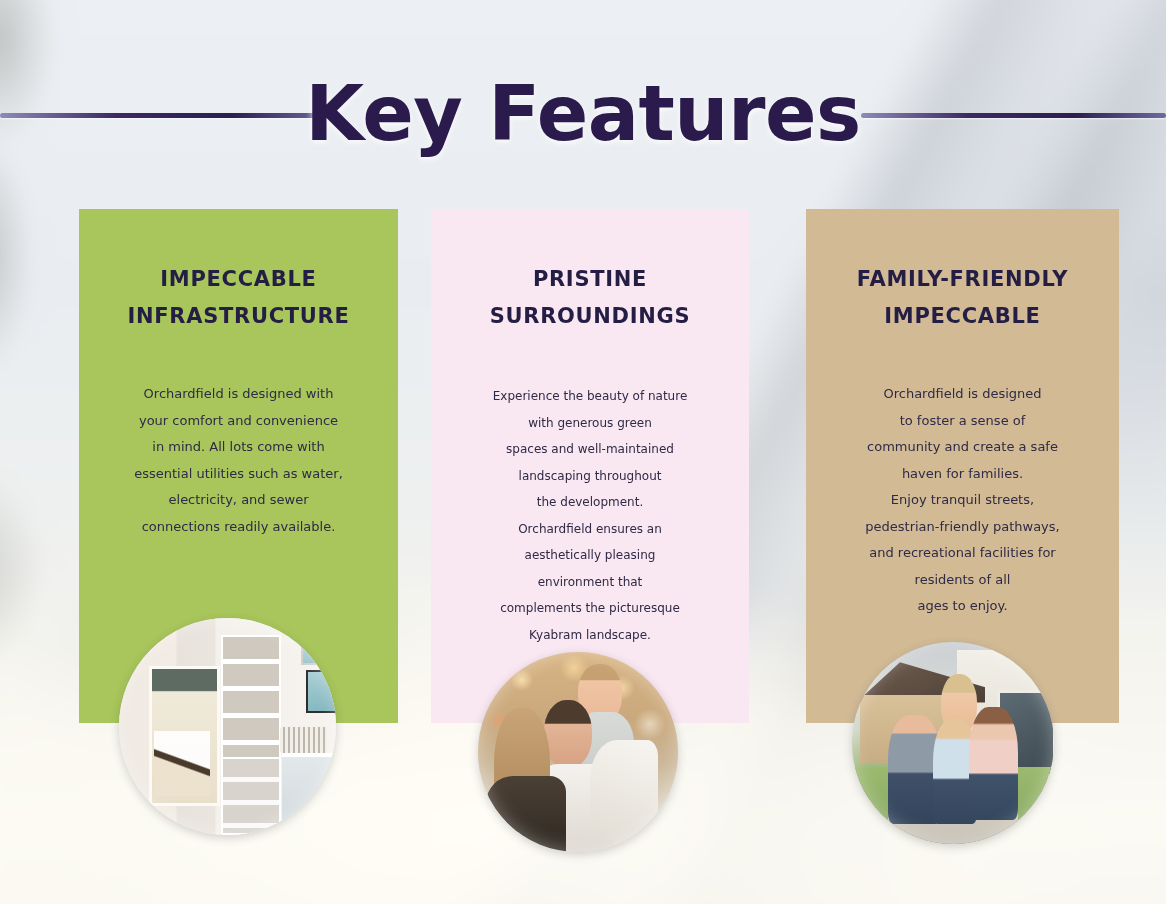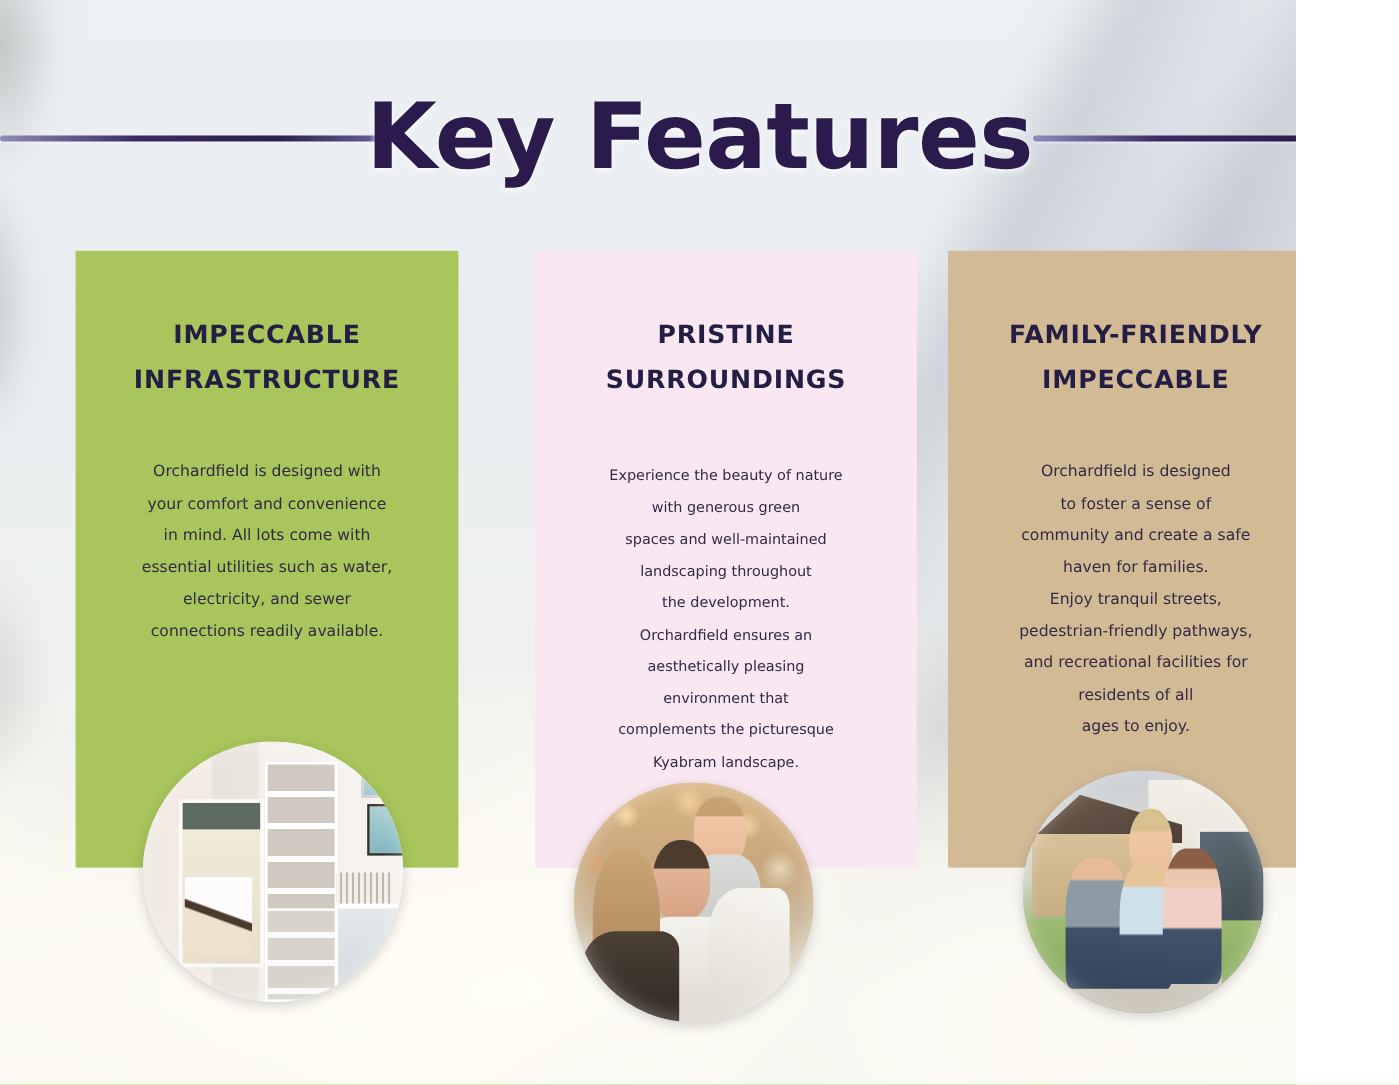--- a/index.html
+++ b/index.html
@@ -7,23 +7,23 @@
     margin: 0;
     padding: 0;
     width: 1166px;
     height: 904px;
     overflow: hidden;
     font-family: "Liberation Sans", sans-serif;
   }
 
   #page {
     position: relative;
-    width: 1080px;
+    width: 1166px;
     height: 904px;
-    background: #84cc16;
+    background: #3b82f6;
     overflow: hidden;
   }
 
   
   .bg-photo {
     position: absolute;
     inset: -40px;
     background:
       
       radial-gradient(ellipse 900px 320px at 42% 88%, rgba(255,253,246,0.97) 0%, rgba(252,250,242,0.75) 45%, rgba(250,250,245,0.0) 80%),
@@ -79,23 +79,24 @@
   }
 
   
   .card {
     position: absolute;
     top: 209px;
     height: 514px;
     box-sizing: border-box;
     padding: 52px 20px 0 20px;
     text-align: center;
+    margin-left: 16px;
   }
   .card-1 { left: 63px;  width: 319px; background: #a8c65b; }
-  .card-2 { left: 446px; width: 318px; background: #f9e7f1; }
+  .card-2 { left: 415px; width: 318px; background: #f9e7f1; }
   .card-3 { left: 790px; width: 313px; background: #d2ba95; }
 
   .card-heading {
     font-family: "DejaVu Sans", sans-serif;
     font-weight: 700;
     font-size: 21px;
     line-height: 37px;
     letter-spacing: 0.7px;
     color: #241d44;
     margin: 0 0 46px 0;

